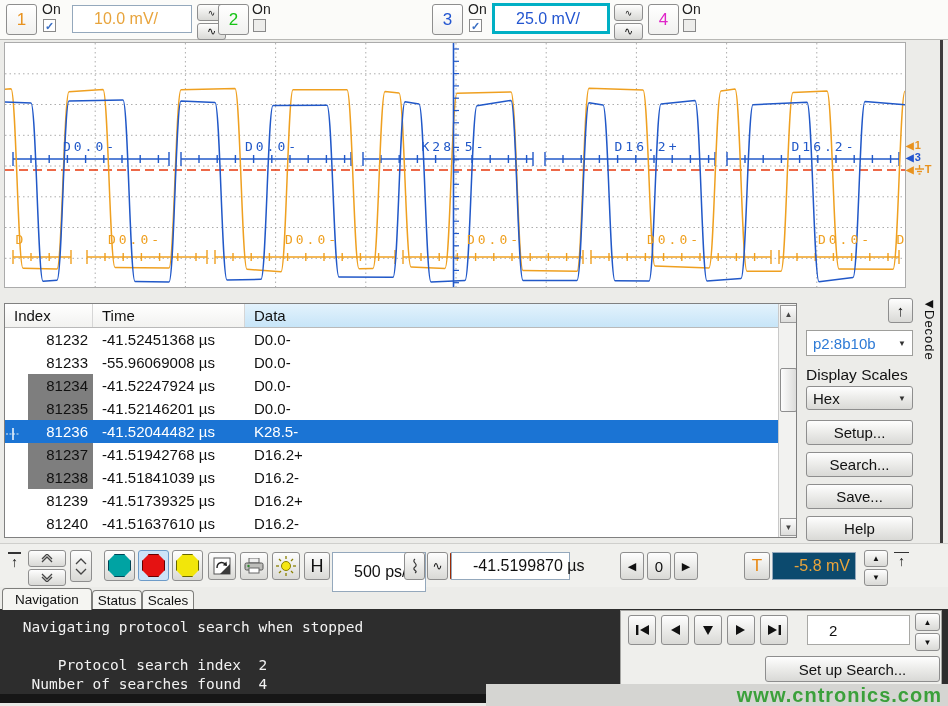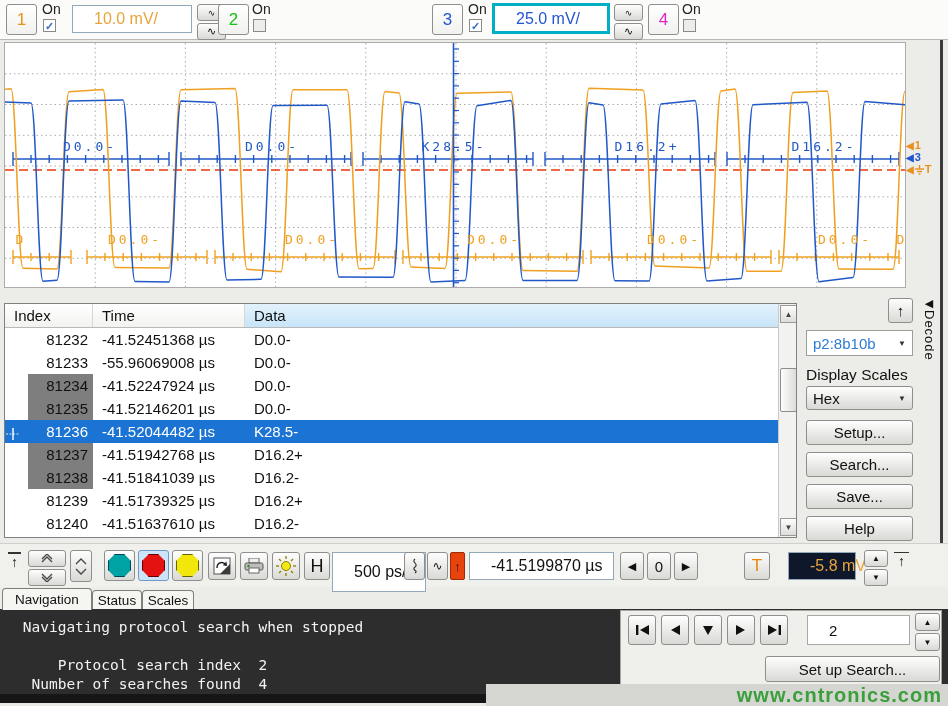--- a/index.html
+++ b/index.html
@@ -466,30 +466,30 @@
     <svg width="8" height="16">
         <path d="M4 1 C0 4 8 6 4 9 C0 12 8 13 4 15" fill="none" stroke="#333" stroke-width="1.2"></path>
       </svg>
     </div>
   <div class="r btn3d smbtn" style="left:427px;top:8px">
     <span>∿</span>
     </div>
   <div class="r orangebtn" style="left:450px;top:8px">
     <span>↑</span>
     </div>
-  <div class="r field" style="left:469px;top:8px;width:145px;height:28px">-41.5199870 µs</div>
+  <div class="r field" style="left:451px;top:8px;width:119px;height:28px">-41.5199870 µs</div>
   <div class="r btn3d" style="left:620px;top:8px;width:24px;height:28px;font-size:11px">
     <span>◀</span>
     </div>
   <div class="r btn3d" style="left:647px;top:8px;width:24px;height:28px;font-size:15px">0</div>
   <div class="r btn3d" style="left:674px;top:8px;width:24px;height:28px;font-size:11px">
     <span>▶</span>
     </div>
   <div class="r btn3d" style="left:744px;top:8px;width:26px;height:28px;font-size:17px;color:#E8860E">T</div>
-  <div class="r field" style="left:788px;top:8px;width:68px;height:28px;color:#E8A43C;background:#0f172a">-5.8 mV</div>
+  <div class="r field" style="left:772px;top:8px;width:84px;height:28px;color:#E8A43C;background:#0c4a6e">-5.8 mV</div>
   <div class="r spin" style="left:864px;top:6px">
     <div class="btn3d">
         <span style="font-size:8px">▲</span>
       </div>
     <div class="btn3d">
         <span style="font-size:8px">▼</span>
       </div>
   </div>
   <span class="r" style="left:894px;top:8px;font-size:14px;border-top:1px solid #333;padding:0 4px">↑</span>
 </div>

